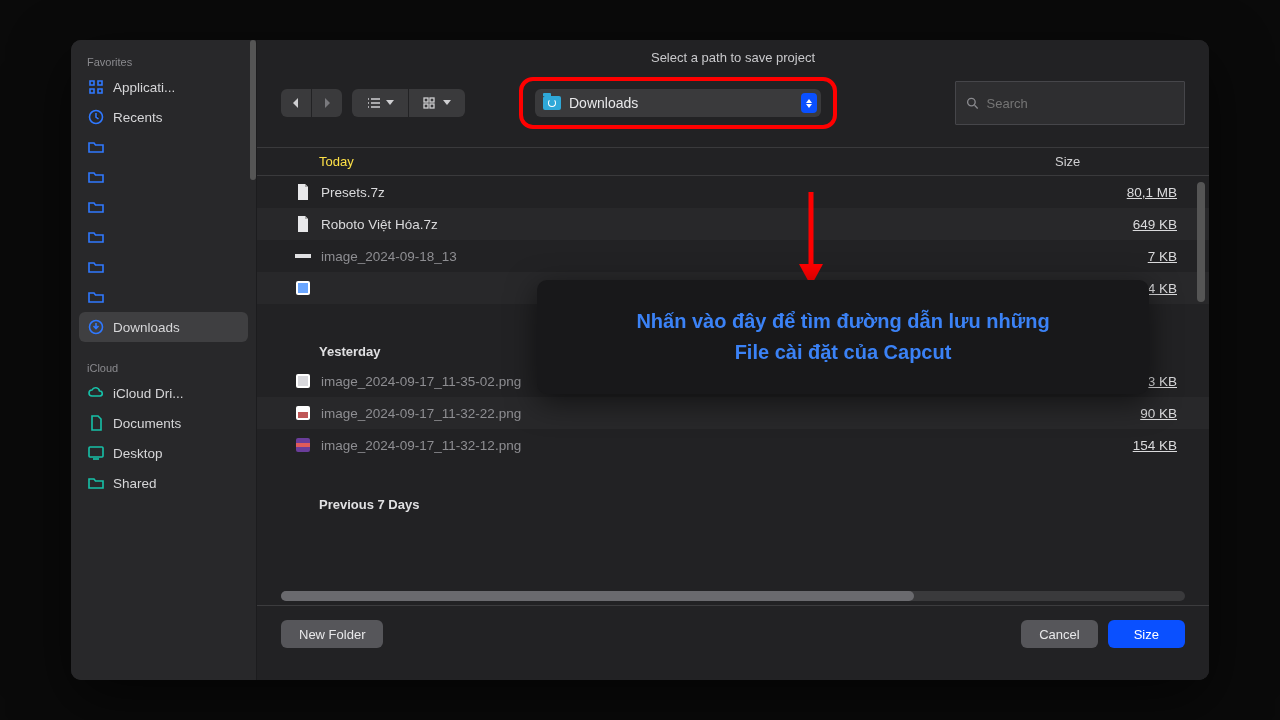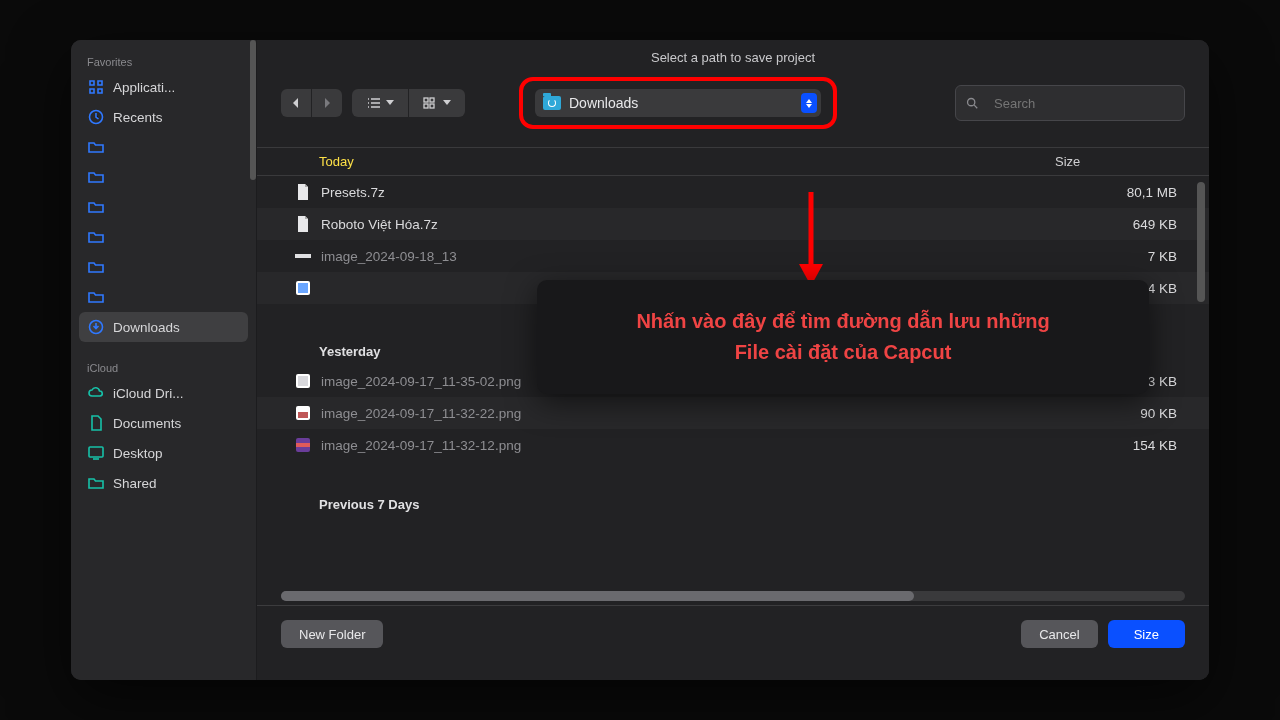--- a/index.html
+++ b/index.html
@@ -27,42 +27,42 @@
 .highlight-box { border: 4px solid #ff0000; border-radius: 14px; padding: 8px 12px; margin-left: 44px; }
 .path-select { width: 286px; height: 28px; background: #3a3a3c; border-radius: 6px; display: flex; align-items: center; padding: 0 4px 0 8px; gap: 8px; cursor: pointer; }
 .path-select .folder-ic { width: 18px; height: 14px; background: #2fa8d8; border-radius: 2px; position: relative; }
 .path-select .folder-ic::before { content:""; position:absolute; top:-3px; left:0; width:8px; height:3px; background:#2fa8d8; border-radius:1px 1px 0 0; }
 .path-select .folder-ic::after { content:""; position:absolute; top:50%; left:50%; transform:translate(-50%,-50%); width:6px; height:6px; border:1.5px solid #fff; border-radius:50%; border-top-color:transparent; }
 .path-txt { flex:1; color: #e8e8ea; font-size: 14px; }
 .arrows { width: 16px; height: 20px; background: #0a50ff; border-radius: 4px; display:flex; flex-direction:column; align-items:center; justify-content:center; gap:1px; }
 .arrows::before, .arrows::after { content:""; width:0; height:0; border-left:3px solid transparent; border-right:3px solid transparent; }
 .arrows::before { border-bottom: 4px solid #fff; }
 .arrows::after { border-top: 4px solid #fff; }
-.search { margin-left: auto; width: 230px; height: 36px; background: #2e2e30; border: 1px solid #46464a; border-radius: 6px; display: flex; align-items: center; padding: 0 10px; gap: 16px; }
+.search { margin-left: auto; width: 230px; height: 44px; background: #2e2e30; border: 1px solid #46464a; border-radius: 1px; display: flex; align-items: center; padding: 0 10px; gap: 8px; }
 .search input { background: transparent; border: none; outline: none; color: #bbb; font-size: 13px; width: 100%; }
 .cols-header { display: flex; padding: 6px 24px; border-top: 1px solid #3a3a3c; border-bottom: 1px solid #3a3a3c; }
 .cols-header .col-name { flex: 1; padding-left: 38px; color: #fde047; font-size: 13px; }
 .cols-header .col-size { width: 130px; color: #d0d0d2; font-size: 13px; }
 .file-area { flex: 1; overflow: hidden; position: relative; }
 .file-scroll { position: absolute; right: 4px; top: 6px; width: 8px; height: 120px; background: #555; border-radius: 4px; }
 .group-label { color: #e0e0e2; font-size: 13px; font-weight: 600; padding: 14px 24px 6px 62px; }
 .row { display: flex; align-items: center; height: 32px; padding: 0 24px 0 38px; }
 .row.alt { background: #28282a; }
 .row .fic { width: 16px; height: 16px; margin-right: 10px; display:flex; align-items:center; justify-content:center; flex-shrink:0; }
 .row .fn { flex: 1; color: #dadadc; font-size: 13.5px; white-space: nowrap; overflow: hidden; text-overflow: ellipsis; }
-.row .fs { width: 130px; text-align: right; color: #dadadc; font-size: 13.5px; padding-right: 8px; }
+.row .fs { width: 130px; text-align: right; color: #dadadc; font-size: 13.5px; padding-right: 8px; text-decoration: underline; }
 .row.obscured .fn { color: #8e8e92; }
 .hscroll { height: 10px; margin: 4px 24px; background: #3a3a3c; border-radius: 5px; position: relative; }
 .hscroll::after { content:""; position:absolute; left:0; top:0; width: 70%; height:100%; background:#6a6a6e; border-radius:5px; }
 .bottom-bar { display: flex; align-items: center; padding: 14px 24px 32px; gap: 10px; border-top: 1px solid #3c3c3e; }
 .btn { height: 28px; padding: 0 18px; border-radius: 6px; border: none; font-size: 13px; cursor: pointer; }
 .btn-gray { background: #56565a; color: #e8e8ea; }
 .btn-primary { background: #0a50ff; color: #fff; padding: 0 26px; }
 .overlay-arrow { position: absolute; left: 720px; top: 152px; width: 40px; height: 100px; pointer-events: none; }
-.overlay-card { position: absolute; left: 466px; top: 240px; width: 612px; background: #18181a; border-radius: 10px; padding: 26px 28px; color: #ef4444; text-align: center; font-size: 20px; font-weight: 600; line-height: 1.55; box-shadow: 0 8px 30px rgba(0,0,0,.55); }
+.overlay-card { position: absolute; left: 466px; top: 240px; width: 612px; background: #18181a; border-radius: 10px; padding: 26px 28px; color: #3b82f6; text-align: center; font-size: 20px; font-weight: 600; line-height: 1.55; box-shadow: 0 8px 30px rgba(0,0,0,.55); }
 
 .ic svg, .fic svg, .tb-btn svg, .search svg { display:block; }
 </style>
 </head>
 <body>
 
 <div class="window">
 
   <aside class="sidebar">
     <div class="sidebar-scroll"></div>

